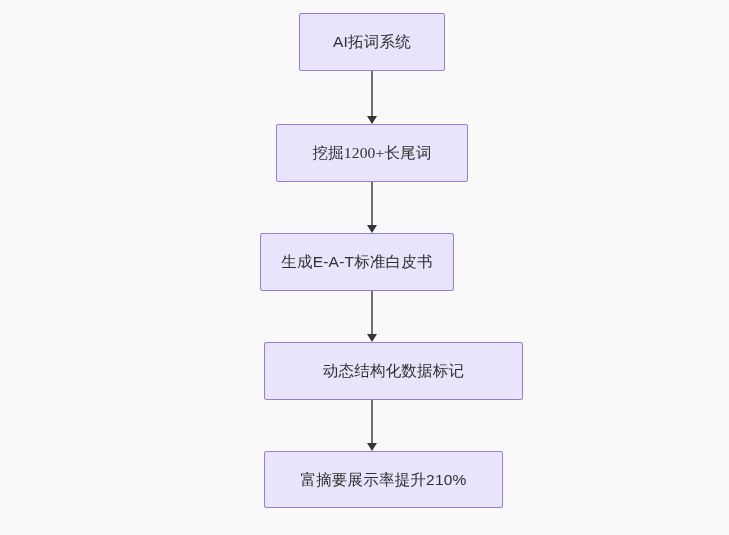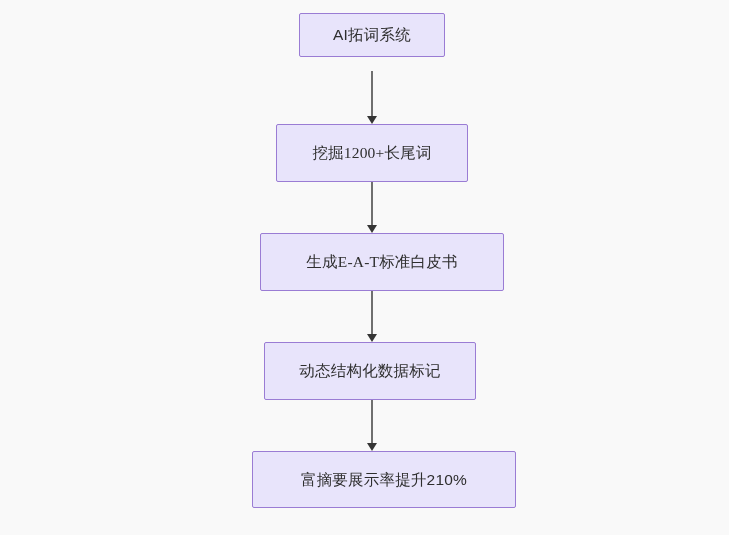--- a/index.html
+++ b/index.html
@@ -74,33 +74,33 @@
   </div>
   <div class="edge" id="edge-e3" style="left: 366px; top: 291px; height: 51px;">
     <div class="shaft" style="height: 44px; background: rgb(111, 111, 111);"></div>
     <div class="head" style="top: 43px; border-top-color: rgb(53, 53, 53);"></div>
   </div>
   <div class="edge" id="edge-e4" style="left: 366px; top: 400px; height: 51px;">
     <div class="shaft" style="height: 44px; background: rgb(111, 111, 111);"></div>
     <div class="head" style="top: 43px; border-top-color: rgb(53, 53, 53);"></div>
   </div>
 
-  <div class="node" id="node-n1" style="left: 299px; top: 13px; width: 146px; height: 44px; background: rgb(232, 228, 251); border-color: rgb(154, 124, 212); color: rgb(46, 46, 46);">
+  <div class="node" id="node-n1" style="left: 299px; top: 13px; width: 146px; height: 58px; background: rgb(232, 228, 251); border-color: rgb(154, 124, 212); color: rgb(46, 46, 46);">
     <span class="node-label">AI拓词系统</span>
   </div>
 
   <div class="node" id="node-n2" style="left: 276px; top: 124px; width: 192px; height: 58px; background: rgb(232, 228, 251); border-color: rgb(154, 124, 212); color: rgb(46, 46, 46); font-family: Liberation Serif, serif;">
     <span class="node-label">挖掘1200+长尾词</span>
   </div>
 
-  <div class="node" id="node-n3" style="left: 260px; top: 233px; width: 244px; height: 58px; background: rgb(232, 228, 251); border-color: rgb(154, 124, 212); color: rgb(46, 46, 46); font-family: Liberation Serif, serif;">
+  <div class="node" id="node-n3" style="left: 260px; top: 233px; width: 194px; height: 58px; background: rgb(232, 228, 251); border-color: rgb(154, 124, 212); color: rgb(46, 46, 46);">
     <span class="node-label">生成E-A-T标准白皮书</span>
   </div>
 
-  <div class="node" id="node-n4" style="left: 264px; top: 342px; width: 212px; height: 58px; background: rgb(232, 228, 251); border-color: rgb(154, 124, 212); color: rgb(46, 46, 46);">
+  <div class="node" id="node-n4" style="left: 264px; top: 342px; width: 259px; height: 58px; background: rgb(232, 228, 251); border-color: rgb(154, 124, 212); color: rgb(46, 46, 46);">
     <span class="node-label">动态结构化数据标记</span>
   </div>
 
-  <div class="node" id="node-n5" style="left: 252px; top: 451px; width: 264px; height: 57px; background: rgb(232, 228, 251); border-color: rgb(154, 124, 212); color: rgb(46, 46, 46);">
+  <div class="node" id="node-n5" style="left: 264px; top: 451px; width: 239px; height: 57px; background: rgb(232, 228, 251); border-color: rgb(154, 124, 212); color: rgb(46, 46, 46);">
     <span class="node-label">富摘要展示率提升210%</span>
   </div>
 
 </div>
 
 </body></html>

